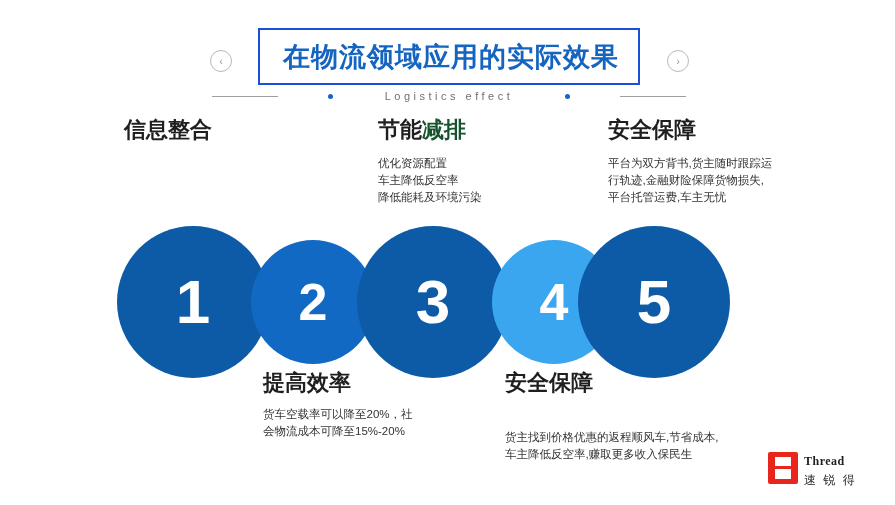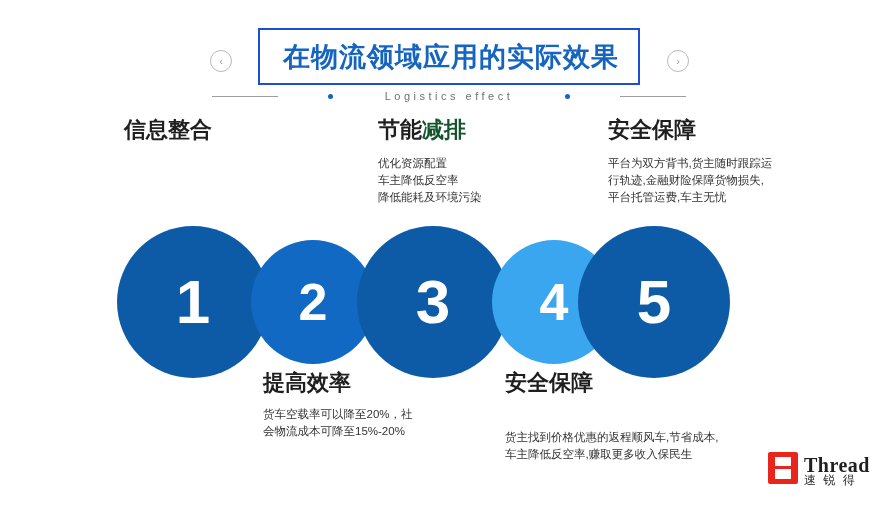--- a/index.html
+++ b/index.html
@@ -155,21 +155,21 @@
     left: 7px;
     top: 17px;
     width: 16px;
     height: 10px;
     background: #ffffff;
   }
   #logo-text-en {
     position: absolute;
     left: 36px;
     top: 2px;
-    font-size: 20px;
+    font-size: 12px;
     font-weight: bold;
     color: #1f1f1f;
     letter-spacing: 0.5px;
     font-family: "Liberation Serif", serif;
   }
   #logo-text-cn {
     position: absolute;
     left: 36px;
     top: 20px;
     font-size: 12px;

